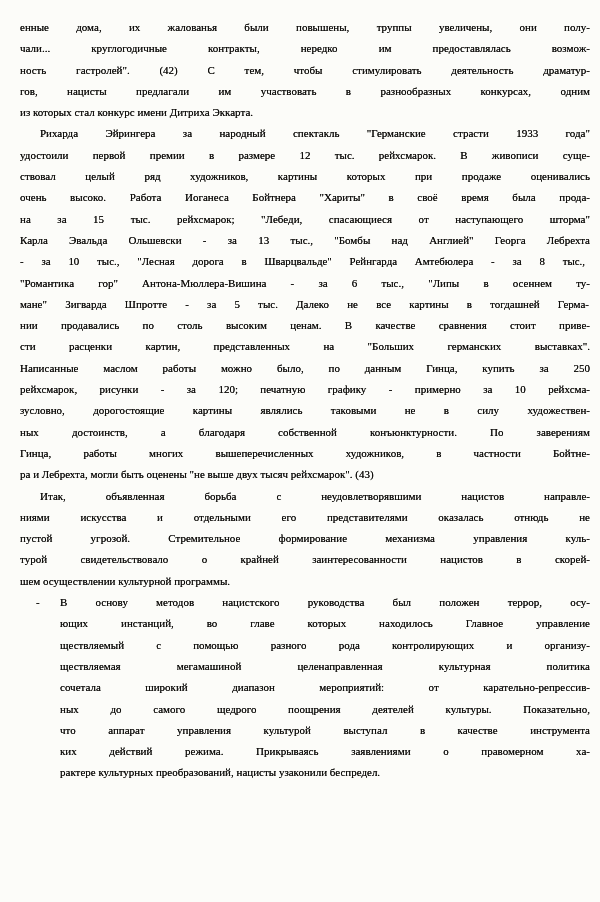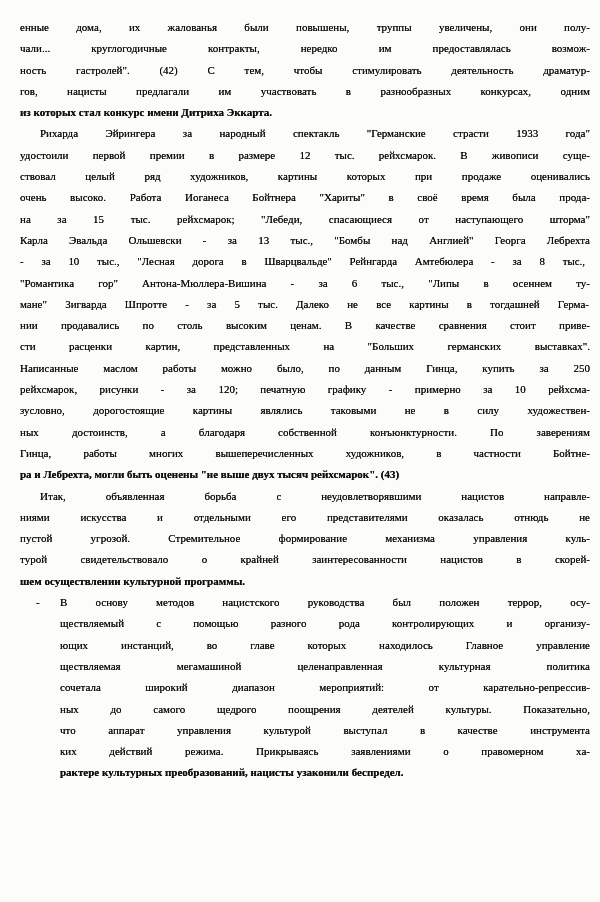--- a/index.html
+++ b/index.html
@@ -28,21 +28,20 @@
   .para { margin: 0; }
   .line {
     text-align: justify;
     text-align-last: justify;
     white-space: nowrap;
     overflow: visible;
     transform-origin: left center;
   }
   .line.para-end {
     text-align-last: left;
-    font-weight: bold;
   }
   .para.indented .line:first-child {
     text-indent: 20px;
   }
   .para.dash-item {
     position: relative;
     margin-left: 40px;
   }
   .dash-marker {
     position: absolute;
@@ -94,22 +93,22 @@
       <div class="para indented">
         <div class="line">Итак, объявленная борьба с неудовлетворявшими нацистов направле-</div>
         <div class="line">ниями искусства и отдельными его представителями оказалась отнюдь не</div>
         <div class="line">пустой угрозой. Стремительное формирование механизма управления куль-</div>
         <div class="line">турой свидетельствовало о крайней заинтересованности нацистов в скорей-</div>
         <div class="line para-end">шем осуществлении культурной программы.</div>
       </div>
       <div class="para dash-item">
         <span class="dash-marker">-</span>
         <div class="line">В основу методов нацистского руководства был положен террор, осу-</div>
+        <div class="line">ющих инстанций, во главе которых находилось Главное управление</div>
         <div class="line">ществляемый с помощью разного рода контролирующих и организу-</div>
-        <div class="line">ющих инстанций, во главе которых находилось Главное управление</div>
         <div class="line">ществляемая мегамашиной целенаправленная культурная политика</div>
         <div class="line">сочетала широкий диапазон мероприятий: от карательно-репрессив-</div>
         <div class="line">ных до самого щедрого поощрения деятелей культуры. Показательно,</div>
         <div class="line">что аппарат управления культурой выступал в качестве инструмента</div>
         <div class="line">ких действий режима. Прикрываясь заявлениями о правомерном ха-</div>
         <div class="line para-end">рактере культурных преобразований, нацисты узаконили беспредел.</div>
       </div>
     </div>
   <div class="page-number">201</div>
 </div>

